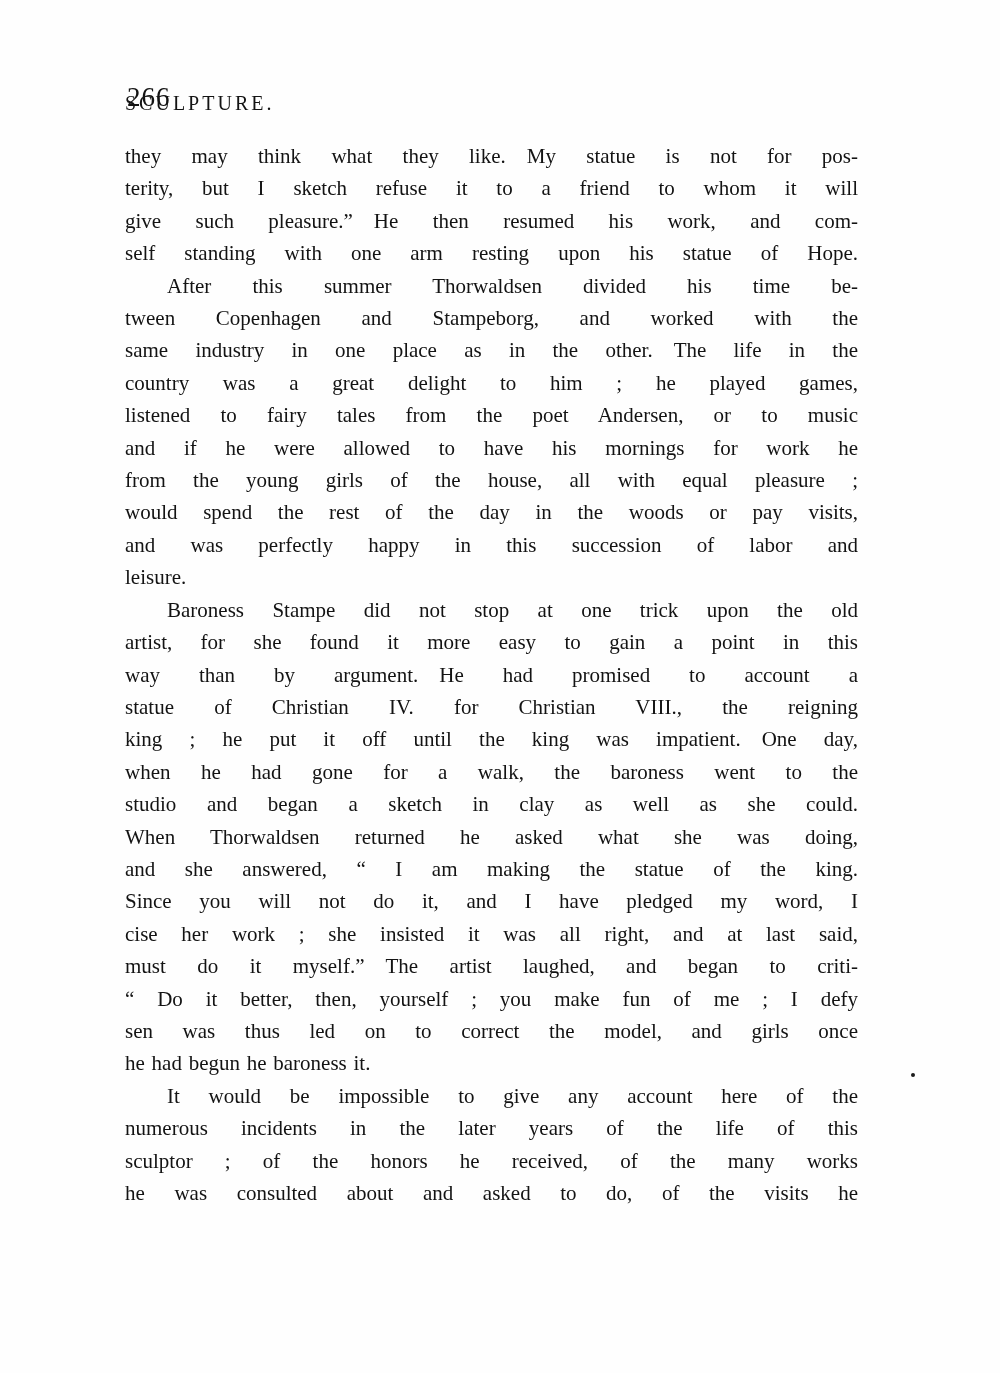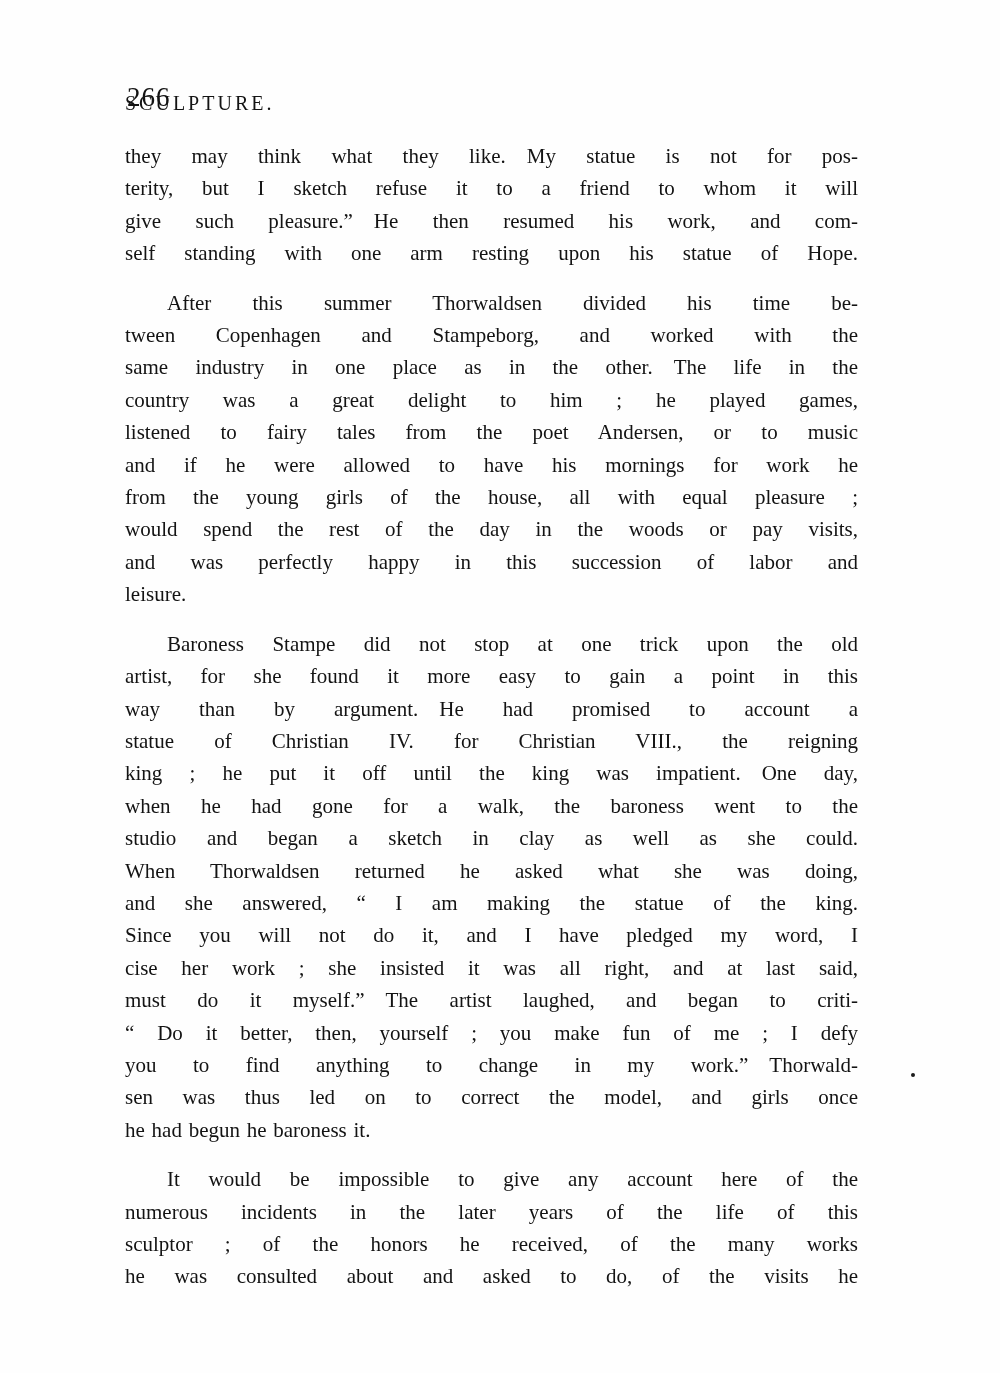--- a/index.html
+++ b/index.html
@@ -48,21 +48,20 @@
   .line {
     font-size: 21px;
     line-height: 32.4px;
     text-align: justify;
     text-align-last: justify;
     word-spacing: 1.5px;
     white-space: normal;
   }
   .line.indent {
     text-indent: 42px;
-    margin-top: 17px;
   }
   .line.short {
     text-align-last: left;
   }
   .ink-speck {
     position: absolute;
     left: 911px;
     top: 1073px;
     width: 4px;
     height: 4px;
@@ -109,21 +108,20 @@
       <div class="line">statue of Christian IV. for Christian VIII., the reigning</div>
       <div class="line">king ; he put it off until the king was impatient. One day,</div>
       <div class="line">when he had gone for a walk, the baroness went to the</div>
       <div class="line">studio and began a sketch in clay as well as she could.</div>
       <div class="line">When Thorwaldsen returned he asked what she was doing,</div>
       <div class="line">and she answered, “ I am making the statue of the king.</div>
       <div class="line">Since you will not do it, and I have pledged my word, I</div>
       <div class="line">cise her work ; she insisted it was all right, and at last said,</div>
       <div class="line">must do it myself.” The artist laughed, and began to criti-</div>
       <div class="line">“ Do it better, then, yourself ; you make fun of me ; I defy</div>
-      <div class="line">you to find anything to change in my work.” Thorwald-</div>
       <div class="line">sen was thus led on to correct the model, and girls once</div>
       <div class="line short">he had begun he baroness it.</div>
     </div>
 
     <div>
       <div class="line indent">It would be impossible to give any account here of the</div>
       <div class="line">numerous incidents in the later years of the life of this</div>
       <div class="line">sculptor ; of the honors he received, of the many works</div>
       <div class="line">he was consulted about and asked to do, of the visits he</div>
     </div>

